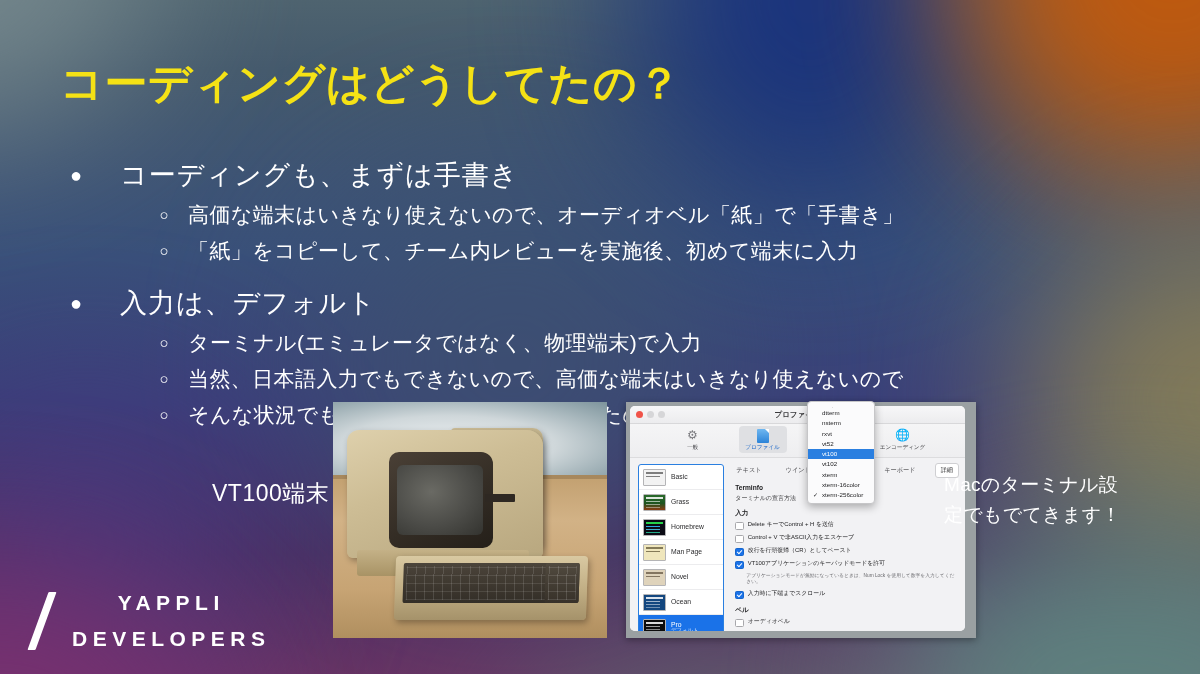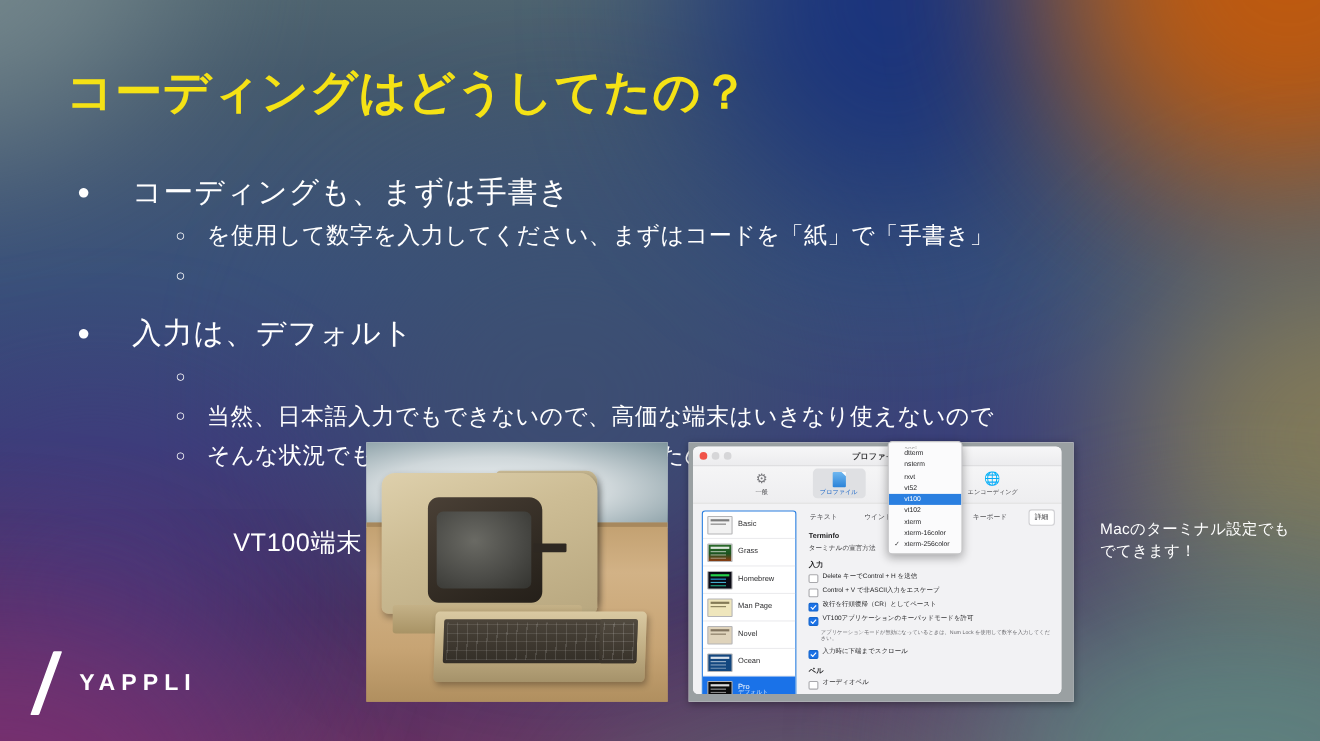--- a/index.html
+++ b/index.html
@@ -159,25 +159,25 @@
   .cap-left {
     position: absolute;
     left: 212px;
     top: 478px;
     font-size: 23px;
     color: #ffffff;
     letter-spacing: .5px;
   }
   .cap-right {
     position: absolute;
-    left: 1000px;
+    left: 944px;
     top: 470px;
     width: 185px;
-    font-size: 14px;
-    line-height: 20px;
+    font-size: 19px;
+    line-height: 30px;
     color: #ffffff;
     letter-spacing: .3px;
   }
 
   
   .photo {
     position: absolute;
     left: 333px;
     top: 402px;
     width: 274px;
@@ -613,34 +613,36 @@
   <div class="title">コーディングはどうしてたの？</div>
 
   <div class="bullets">
 
     <div class="bl1">
       <span class="mark">●</span>
       <span class="txt">コーディングも、まずは手書き</span>
     </div>
     <div class="bl2">
       <span class="mark">○</span>
-      <span class="txt">を使用して数字を入力してください、まずはコードを「紙」で「手書き」</span>
+      <span class="txt">高価な端末はいきなり使えないので、オーディオベル「紙」で「手書き」</span>
     </div>
     <div class="bl2">
       <span class="mark">○</span>
+      <span class="txt">「紙」をコピーして、チーム内レビューを実施後、初めて端末に入力</span>
     </div>
 
     <div class="group-gap"></div>
 
     <div class="bl1">
       <span class="mark">●</span>
       <span class="txt">入力は、デフォルト</span>
     </div>
     <div class="bl2">
       <span class="mark">○</span>
+      <span class="txt">ターミナル(エミュレータではなく、物理端末)で入力</span>
     </div>
     <div class="bl2">
       <span class="mark">○</span>
       <span class="txt">当然、日本語入力でもできないので、高価な端末はいきなり使えないので</span>
     </div>
     <div class="bl2">
       <span class="mark">○</span>
       <span class="txt">そんな状況でも、コード管理ツールはあったので、差分管理はできていた</span>
     </div>
   </div>
@@ -805,16 +807,17 @@
     <div class="dd-item">xterm-16color</div>
     <div class="dd-item checked">xterm-256color</div>
   </div>
 
   <div class="cap-right">Macのターミナル設定でもでてきます！</div>
 
   <div class="logo">
     <div class="slash"></div>
     <div class="words">
       <span>YAPPLI</span>
+      <span>DEVELOPERS</span>
     </div>
   </div>
 
 </div>
 
 </body></html>

